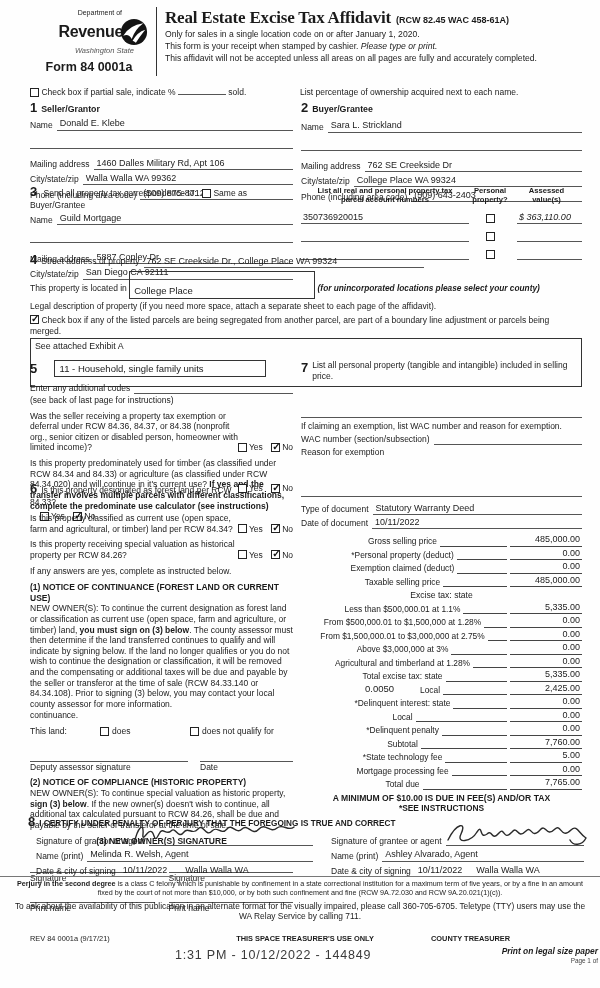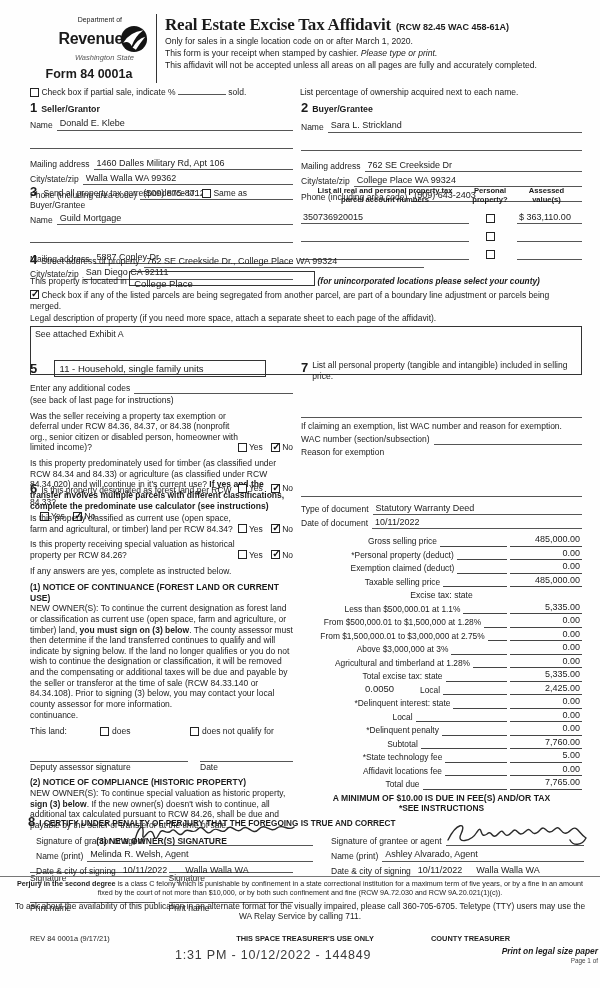--- a/index.html
+++ b/index.html
@@ -8,21 +8,21 @@
     position:relative; width:600px; height:988px; margin:0 auto;
     background:#fefefe; color:#1b1b1b;
     font-family:"Liberation Sans", sans-serif; font-size:8.5px; line-height:1.25;
     overflow:hidden;
   }
   .abs { position:absolute; }
   .b { font-weight:bold; }
   .i { font-style:italic; }
 
   
-  .hdr { top:12px; left:30px; width:552px; display:flex; }
+  .hdr { top:5px; left:30px; width:552px; display:flex; }
   .logo-block { width:118px; flex:0 0 118px; padding-top:4px; }
   .dept-of { font-size:7px; text-align:right; padding-right:26px; }
   .rev-row { display:flex; justify-content:flex-end; align-items:center; }
   .rev-word { font-size:16px; font-weight:bold; letter-spacing:-0.3px; margin-right:-3px; }
   .wa-state { font-size:7.5px; font-style:italic; color:#555; text-align:right; padding-right:14px; }
   .form-num { font-size:12.5px; font-weight:bold; margin-top:5px; text-align:center; }
   .hdr-div { width:0; border-left:1.5px solid #333; margin:2px 8px 0 8px; }
   .title-block { flex:1; padding-top:2px; }
   .title-row { display:flex; align-items:baseline; white-space:nowrap; }
   .main-title { font-size:17px; font-weight:bold; letter-spacing:-0.2px;font-family:Liberation Serif, serif; }
@@ -46,25 +46,25 @@
 
   
   .col-l { left:30px; width:263px; }
   .col-r { left:301px; width:281px; }
 
   
   .ptable { margin-top:4px; }
   .prow { display:flex; align-items:flex-end; margin-top:7px; }
   .pnum { width:168px; border-bottom:1px solid #555; font-size:9px; padding:0 2px; min-height:11px; }
   .pcb { width:42px; text-align:center; }
-  .pval { flex:1; border-bottom:1px solid #555; font-size:9px; padding:0 2px; min-height:11px; margin-left:6px; }
+  .pval { flex:1; border-bottom:1px solid #555; font-size:9px; padding:0 2px; min-height:11px; margin-left:6px;font-style:italic; }
   .phead { display:flex; font-size:7.6px; font-weight:bold; text-align:center; }
 
   
-  .located-box { display:inline-block; border:1px solid #333; width:186px; height:15px; font-size:9.5px; padding:6px 4px; vertical-align:-3px; }
+  .located-box { display:inline-block; border:1px solid #333; width:186px; height:15px; font-size:9.5px; padding:13px 4px; vertical-align:-3px; }
   .legal-box { border:1px solid #333; height:49px; margin-top:2px; padding:2px 4px; font-size:8.8px; }
 
   
   .usecode-box { display:inline-block; border:1px solid #333; width:212px; font-size:9.5px; padding:1.5px 5px; vertical-align:1px; }
   .notice-title { font-weight:bold; margin-top:5px; }
   .body-text { text-align:left; }
 
   
   .taxrow { display:flex; align-items:flex-end; height:13.5px; font-size:8.4px; }
   .taxlabel { white-space:nowrap; }
@@ -104,21 +104,21 @@
       </div>
       <div class="wa-state">Washington State</div>
       <div class="form-num">Form 84 0001a</div>
     </div>
     <div class="hdr-div"></div>
     <div class="title-block">
       <div class="title-row">
         <span class="main-title">Real Estate Excise Tax Affidavit</span>
         <span class="title-ref">(RCW 82.45 WAC 458-61A)</span>
       </div>
-      <div class="hdr-line">Only for sales in a single location code on or after March 1, 2020.</div>
+      <div class="hdr-line">Only for sales in a single location code on or after January 1, 2020.</div>
       <div class="hdr-line"><span>This form is your receipt when stamped by cashier.</span> <span class="i">Please type or print.</span></div>
       <div class="hdr-line">This affidavit will not be accepted unless all areas on all pages are fully and accurately completed.</div>
     </div>
   </div>
 
   <div class="abs" style="top:87px; left:30px; width:552px; display:flex;">
     <div style="flex:0 0 270px;">
       <span class="cb"></span>
       <span>Check box if partial sale, indicate %</span>
       <span style="display:inline-block; width:48px; border-bottom:1px solid #555;"></span>
@@ -227,25 +227,25 @@
     <div class="fl">
       <span class="lab"><span class="secnum">4</span><span>Street address of property</span></span>
       <span class="val" style="flex:0 0 280px;">762 SE Creekside Dr., College Place WA 99324</span>
       <span style="flex:1;"></span>
     </div>
     <div style="margin-top:3px;">
       <span>This property is located in</span>
       <span class="located-box">College Place</span>
       <span class="b i" style="font-size:8.3px;">(for unincorporated locations please select your county)</span>
     </div>
+    <div style="margin-top:2px;">Legal description of property (if you need more space, attach a separate sheet to each page of the affidavit).</div>
     <div style="margin-top:3px;">
       <span class="cb checked"></span>
       <span>Check box if any of the listed parcels are being segregated from another parcel, are part of a boundary line adjustment or parcels being merged.</span>
     </div>
-    <div style="margin-top:2px;">Legal description of property (if you need more space, attach a separate sheet to each page of the affidavit).</div>
     <div class="legal-box">See attached Exhibit A</div>
   </div>
 
   <div class="abs col-l" style="top:360px;">
     <div>
       <span class="secnum" style="margin-right:14px;">5</span>
       <span class="usecode-box">11 - Household, single family units</span>
     </div>
     <div class="fl" style="margin-top:6px;">
       <span class="lab">Enter any additional codes</span>
@@ -463,21 +463,21 @@
           <span class="taxval">7,760.00</span>
         </div>
       <div class="taxrow">
           <span style="flex:1;"></span>
           <span class="taxlabel">*State technology fee</span>
           <span class="taxlead"></span>
           <span class="taxval">5.00</span>
         </div>
       <div class="taxrow">
           <span style="flex:1;"></span>
-          <span class="taxlabel">Affidavit locations fee</span>
+          <span class="taxlabel">Mortgage processing fee</span>
           <span class="taxlead"></span>
           <span class="taxval">0.00</span>
         </div>
       <div class="taxrow">
           <span style="flex:1;"></span>
           <span class="taxlabel">Total due</span>
           <span class="taxlead"></span>
           <span class="taxval">7,765.00</span>
         </div>
     </div>

